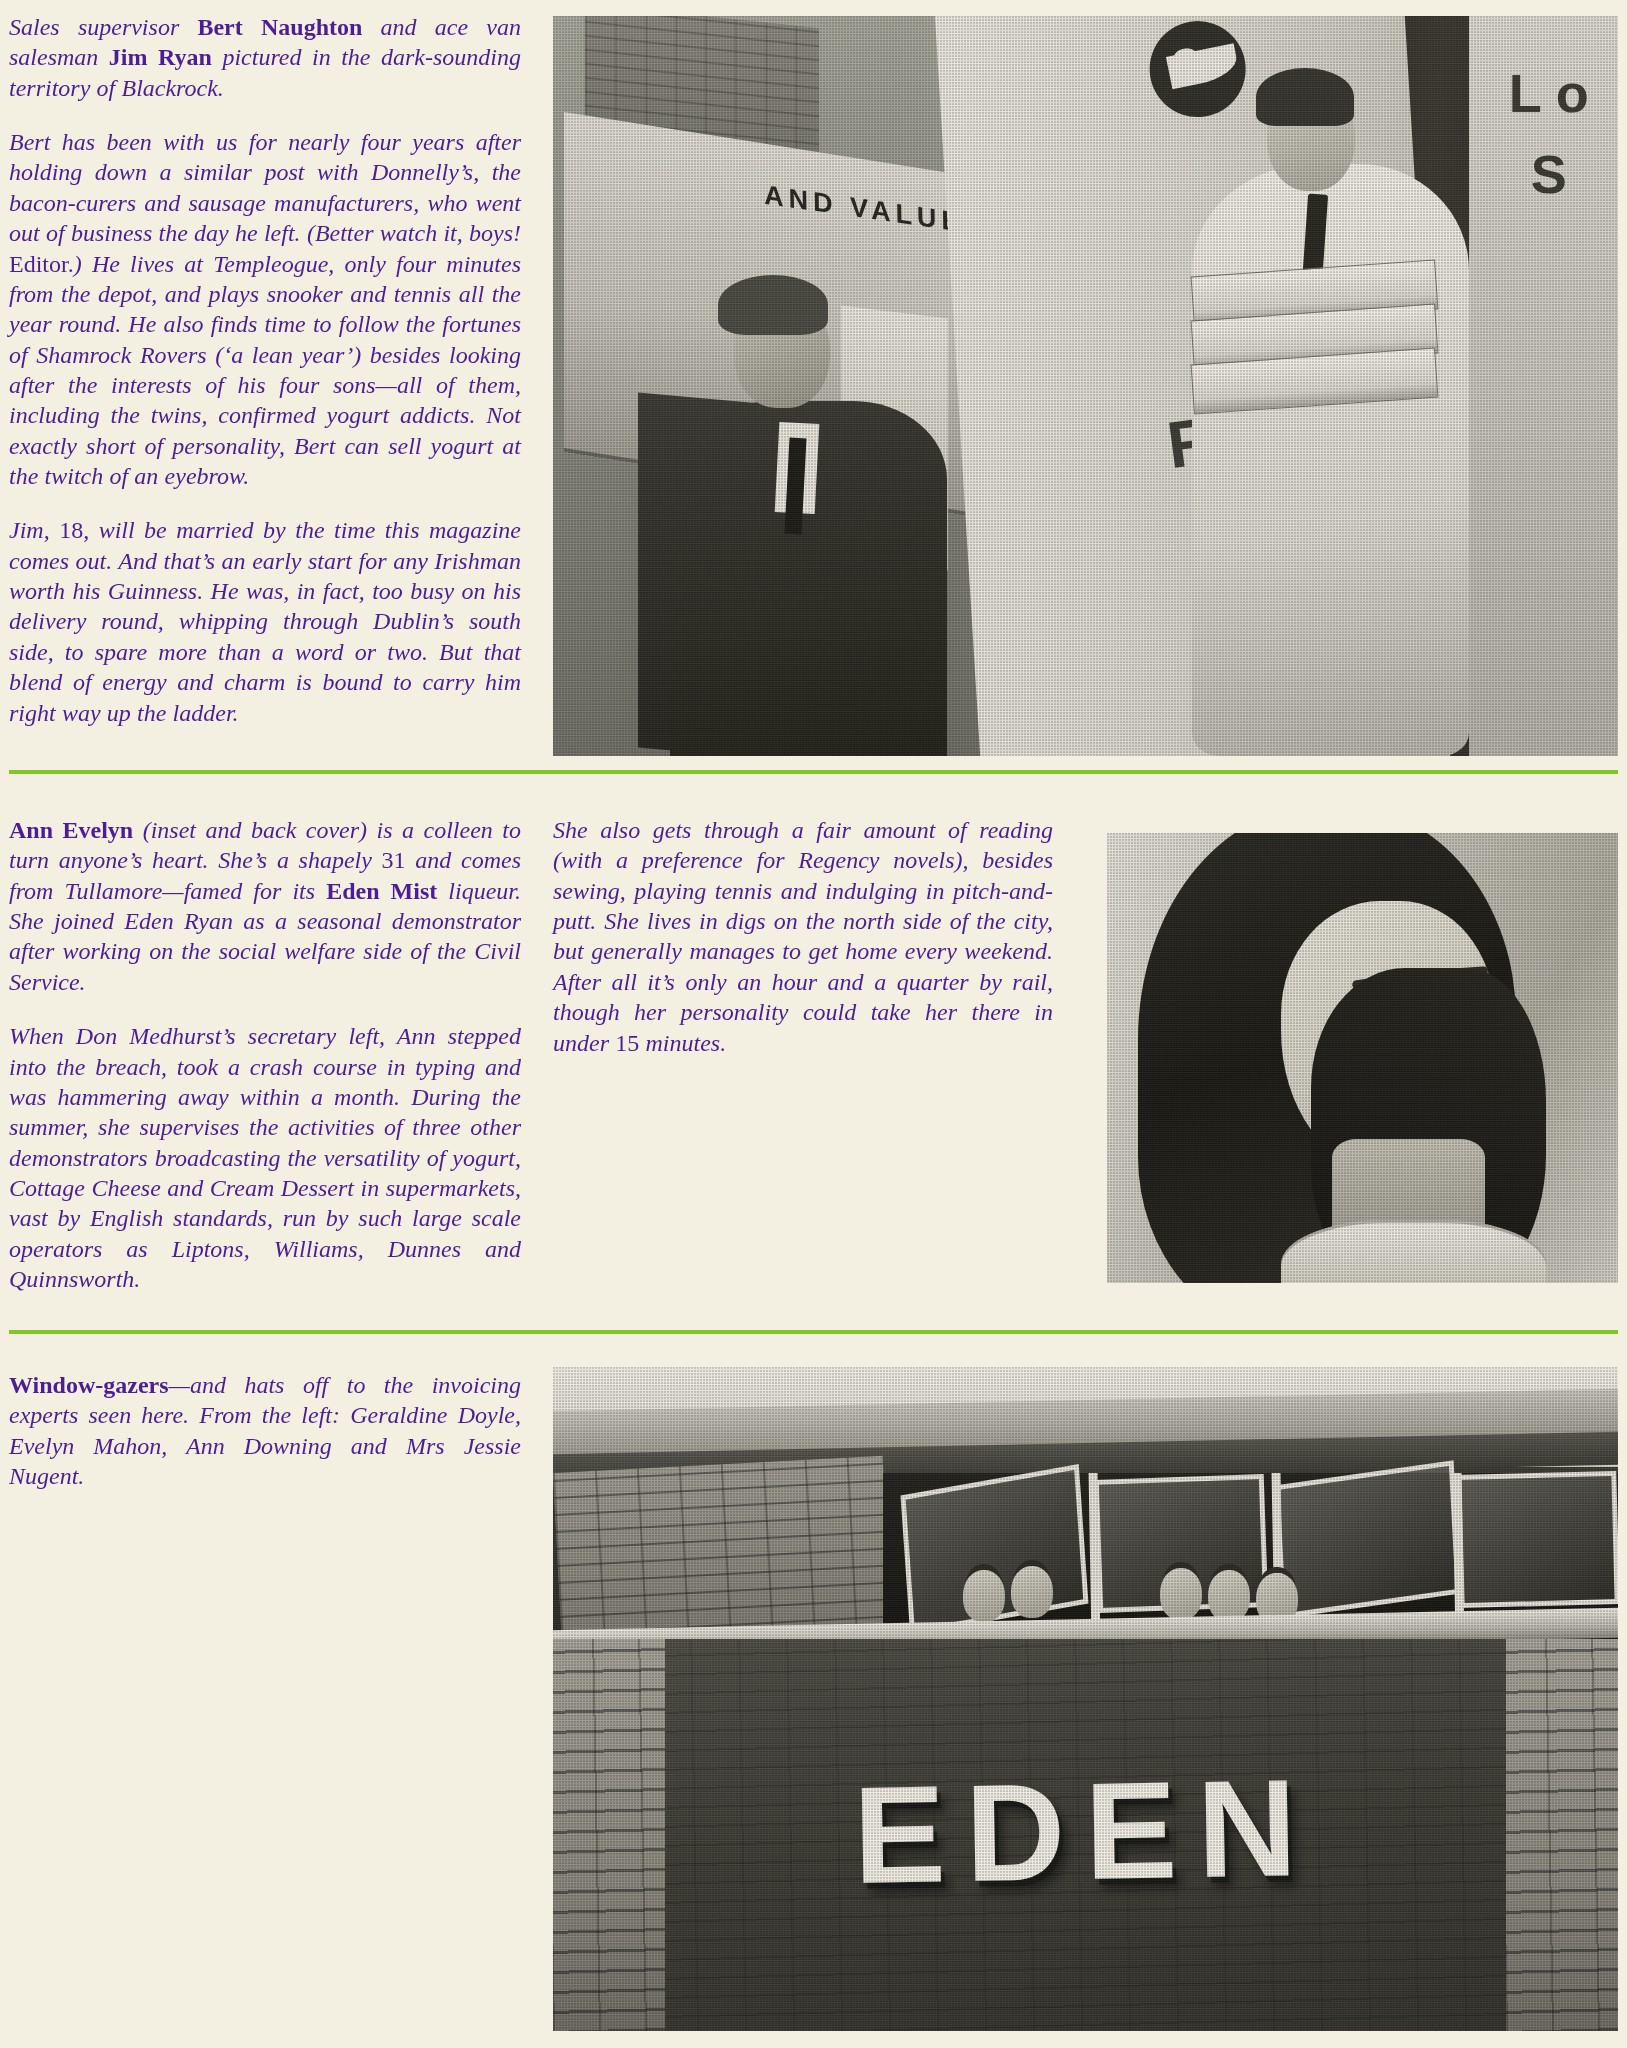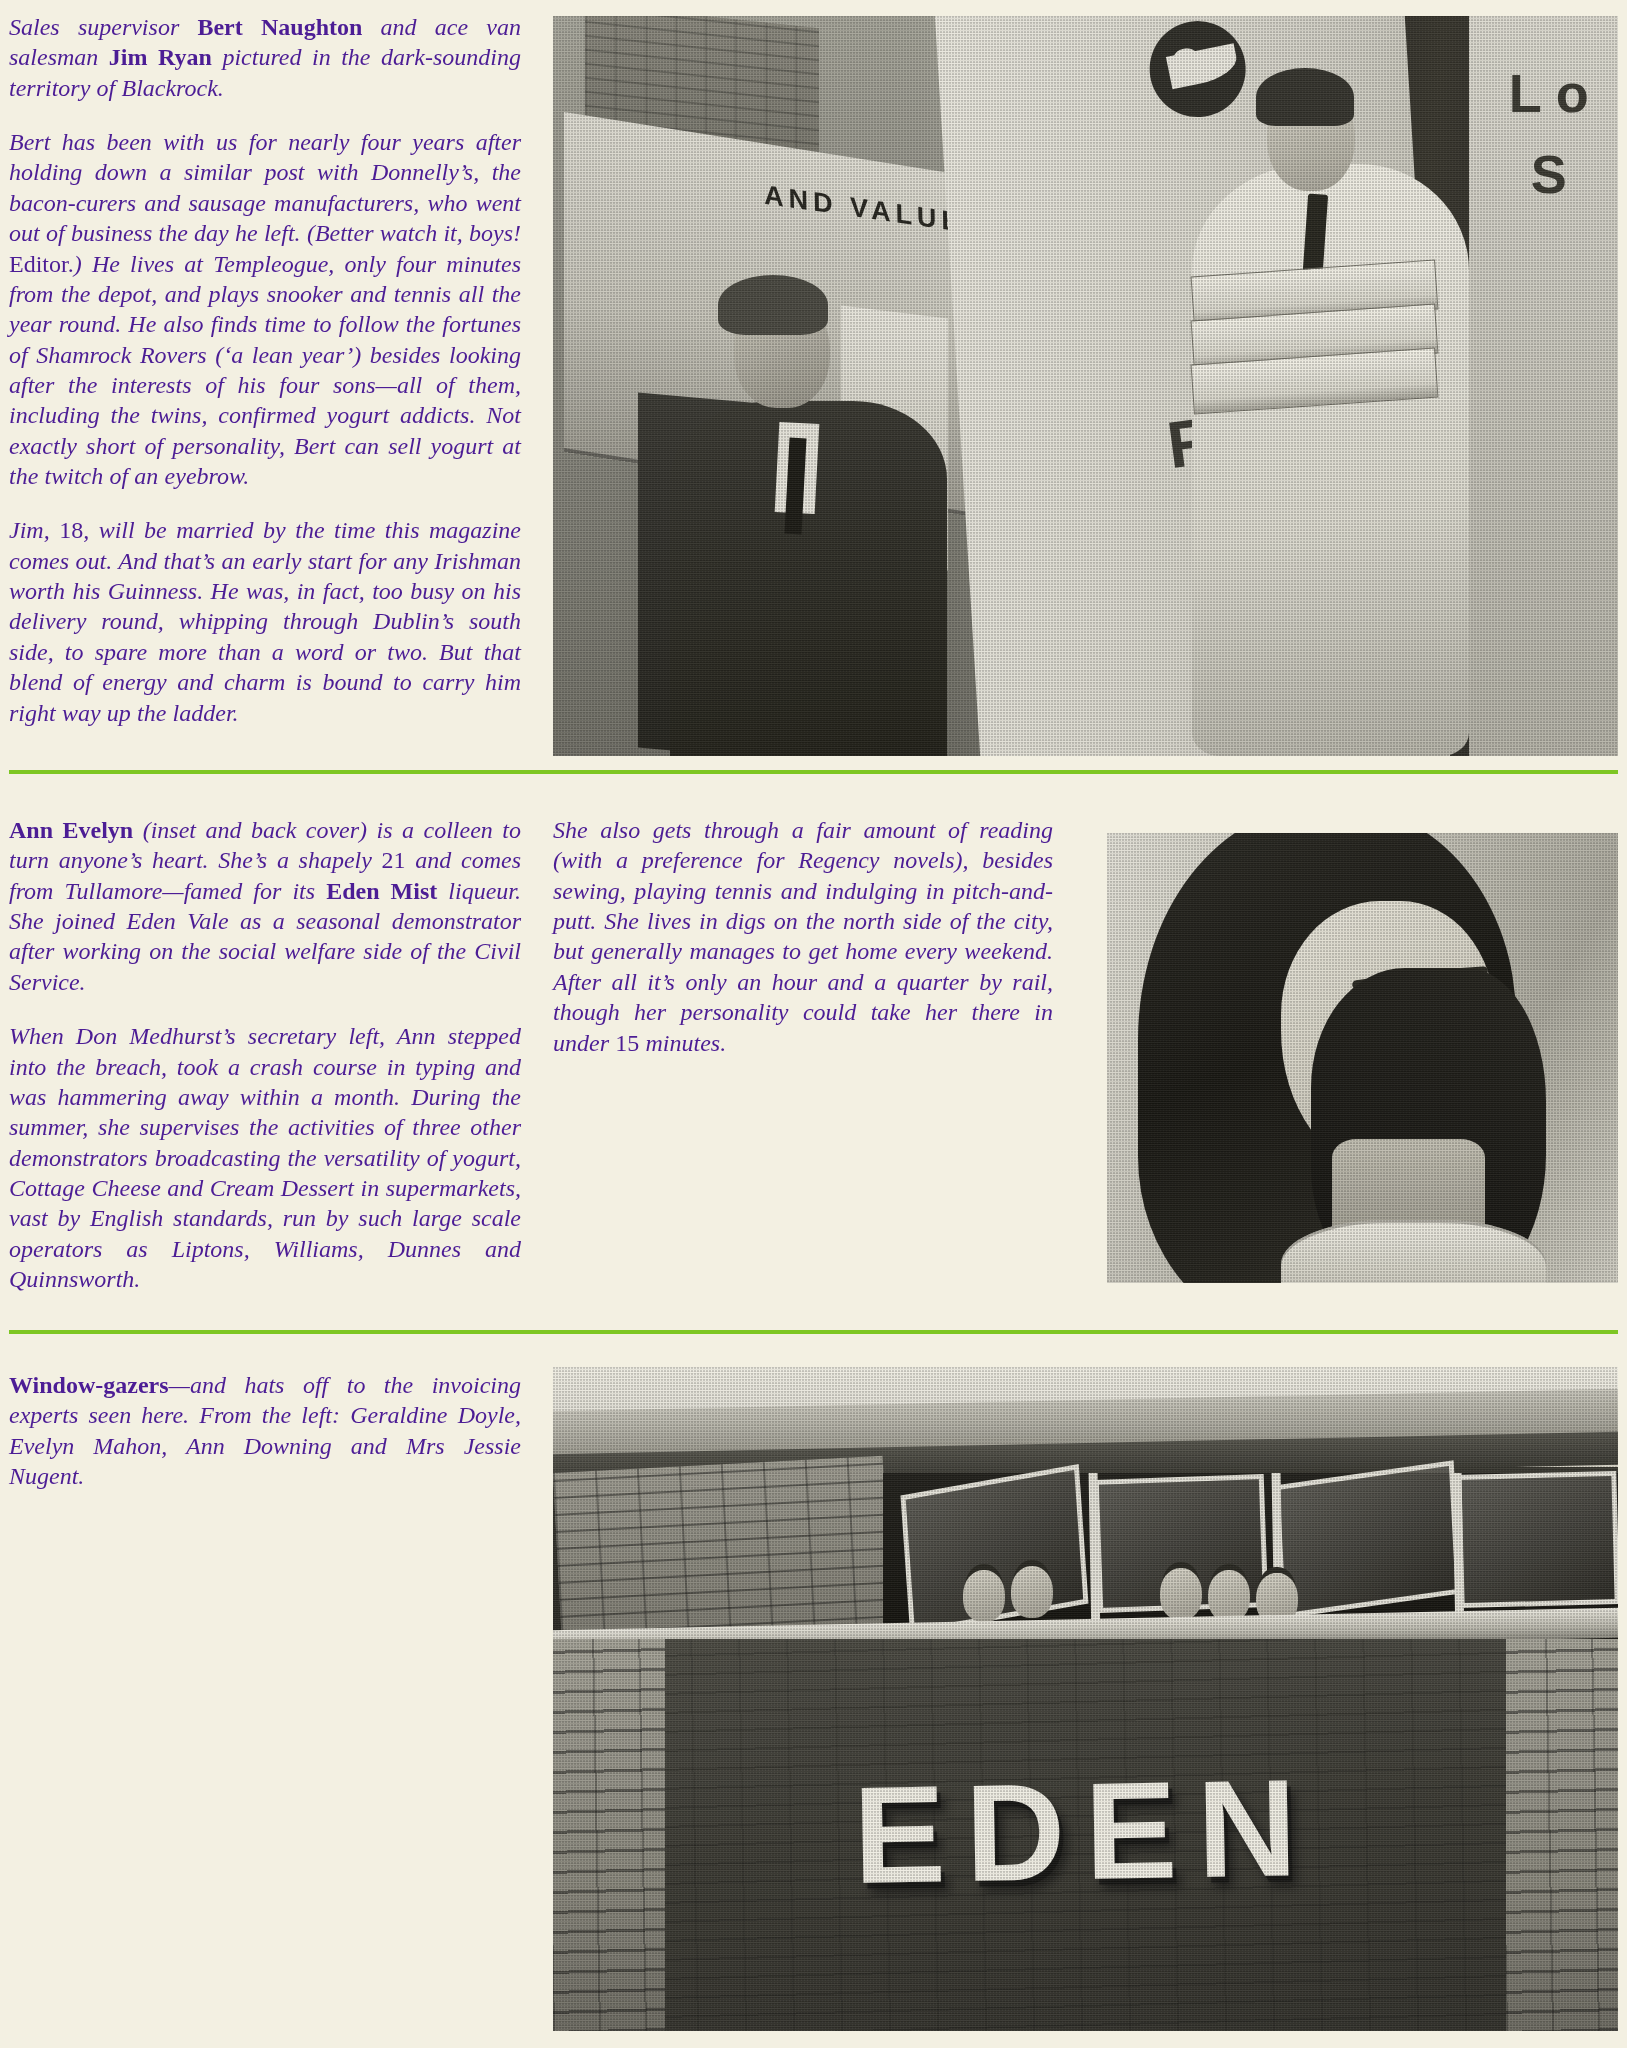--- a/index.html
+++ b/index.html
@@ -554,21 +554,21 @@
       <div class="photo-grain"></div>
       <div class="halftone"></div>
     </div>
   </div>
 
   <div class="rule rule-1"></div>
 
   <div class="sec2">
 
     <div class="col-text sec2-col1">
-        <p><span class="nm">Ann Evelyn</span><span> (inset and back cover) is a colleen to turn anyone’s heart. She’s a shapely </span><span class="rom">21</span><span> and comes from Tullamore—famed for its </span><span class="nm">Eden Mist</span><span> liqueur. She joined Eden Vale as a seasonal demonstrator after working on the social welfare side of the Civil Service.</span></p>
+        <p><span class="nm">Ann Evelyn</span><span> (inset and back cover) is a colleen to turn anyone’s heart. She’s a shapely </span><span class="rom">31</span><span> and comes from Tullamore—famed for its </span><span class="nm">Eden Mist</span><span> liqueur. She joined Eden Ryan as a seasonal demonstrator after working on the social welfare side of the Civil Service.</span></p>
         <p><span>When Don Medhurst’s secretary left, Ann stepped into the breach, took a crash course in typing and was hammering away within a month. During the summer, she supervises the activities of three other demonstrators broadcasting the versatility of yogurt, Cottage Cheese and Cream Dessert in supermarkets, vast by English standards, run by such large scale operators as Liptons, Williams, Dunnes and Quinnsworth.</span></p>
       </div>
 
     <div class="col-text sec2-col2">
         <p><span>She also gets through a fair amount of reading (with a preference for Regency novels), besides sewing, playing tennis and indulging in pitch-and-putt. She lives in digs on the north side of the city, but generally manages to get home every weekend. After all it’s only an hour and a quarter by rail, though her personality could take her there in under </span><span class="rom">15</span><span> minutes.</span></p>
       </div>
 
     <div class="photo photo-portrait">
       <div class="por-bg"></div>
       <div class="por-hair"></div>

